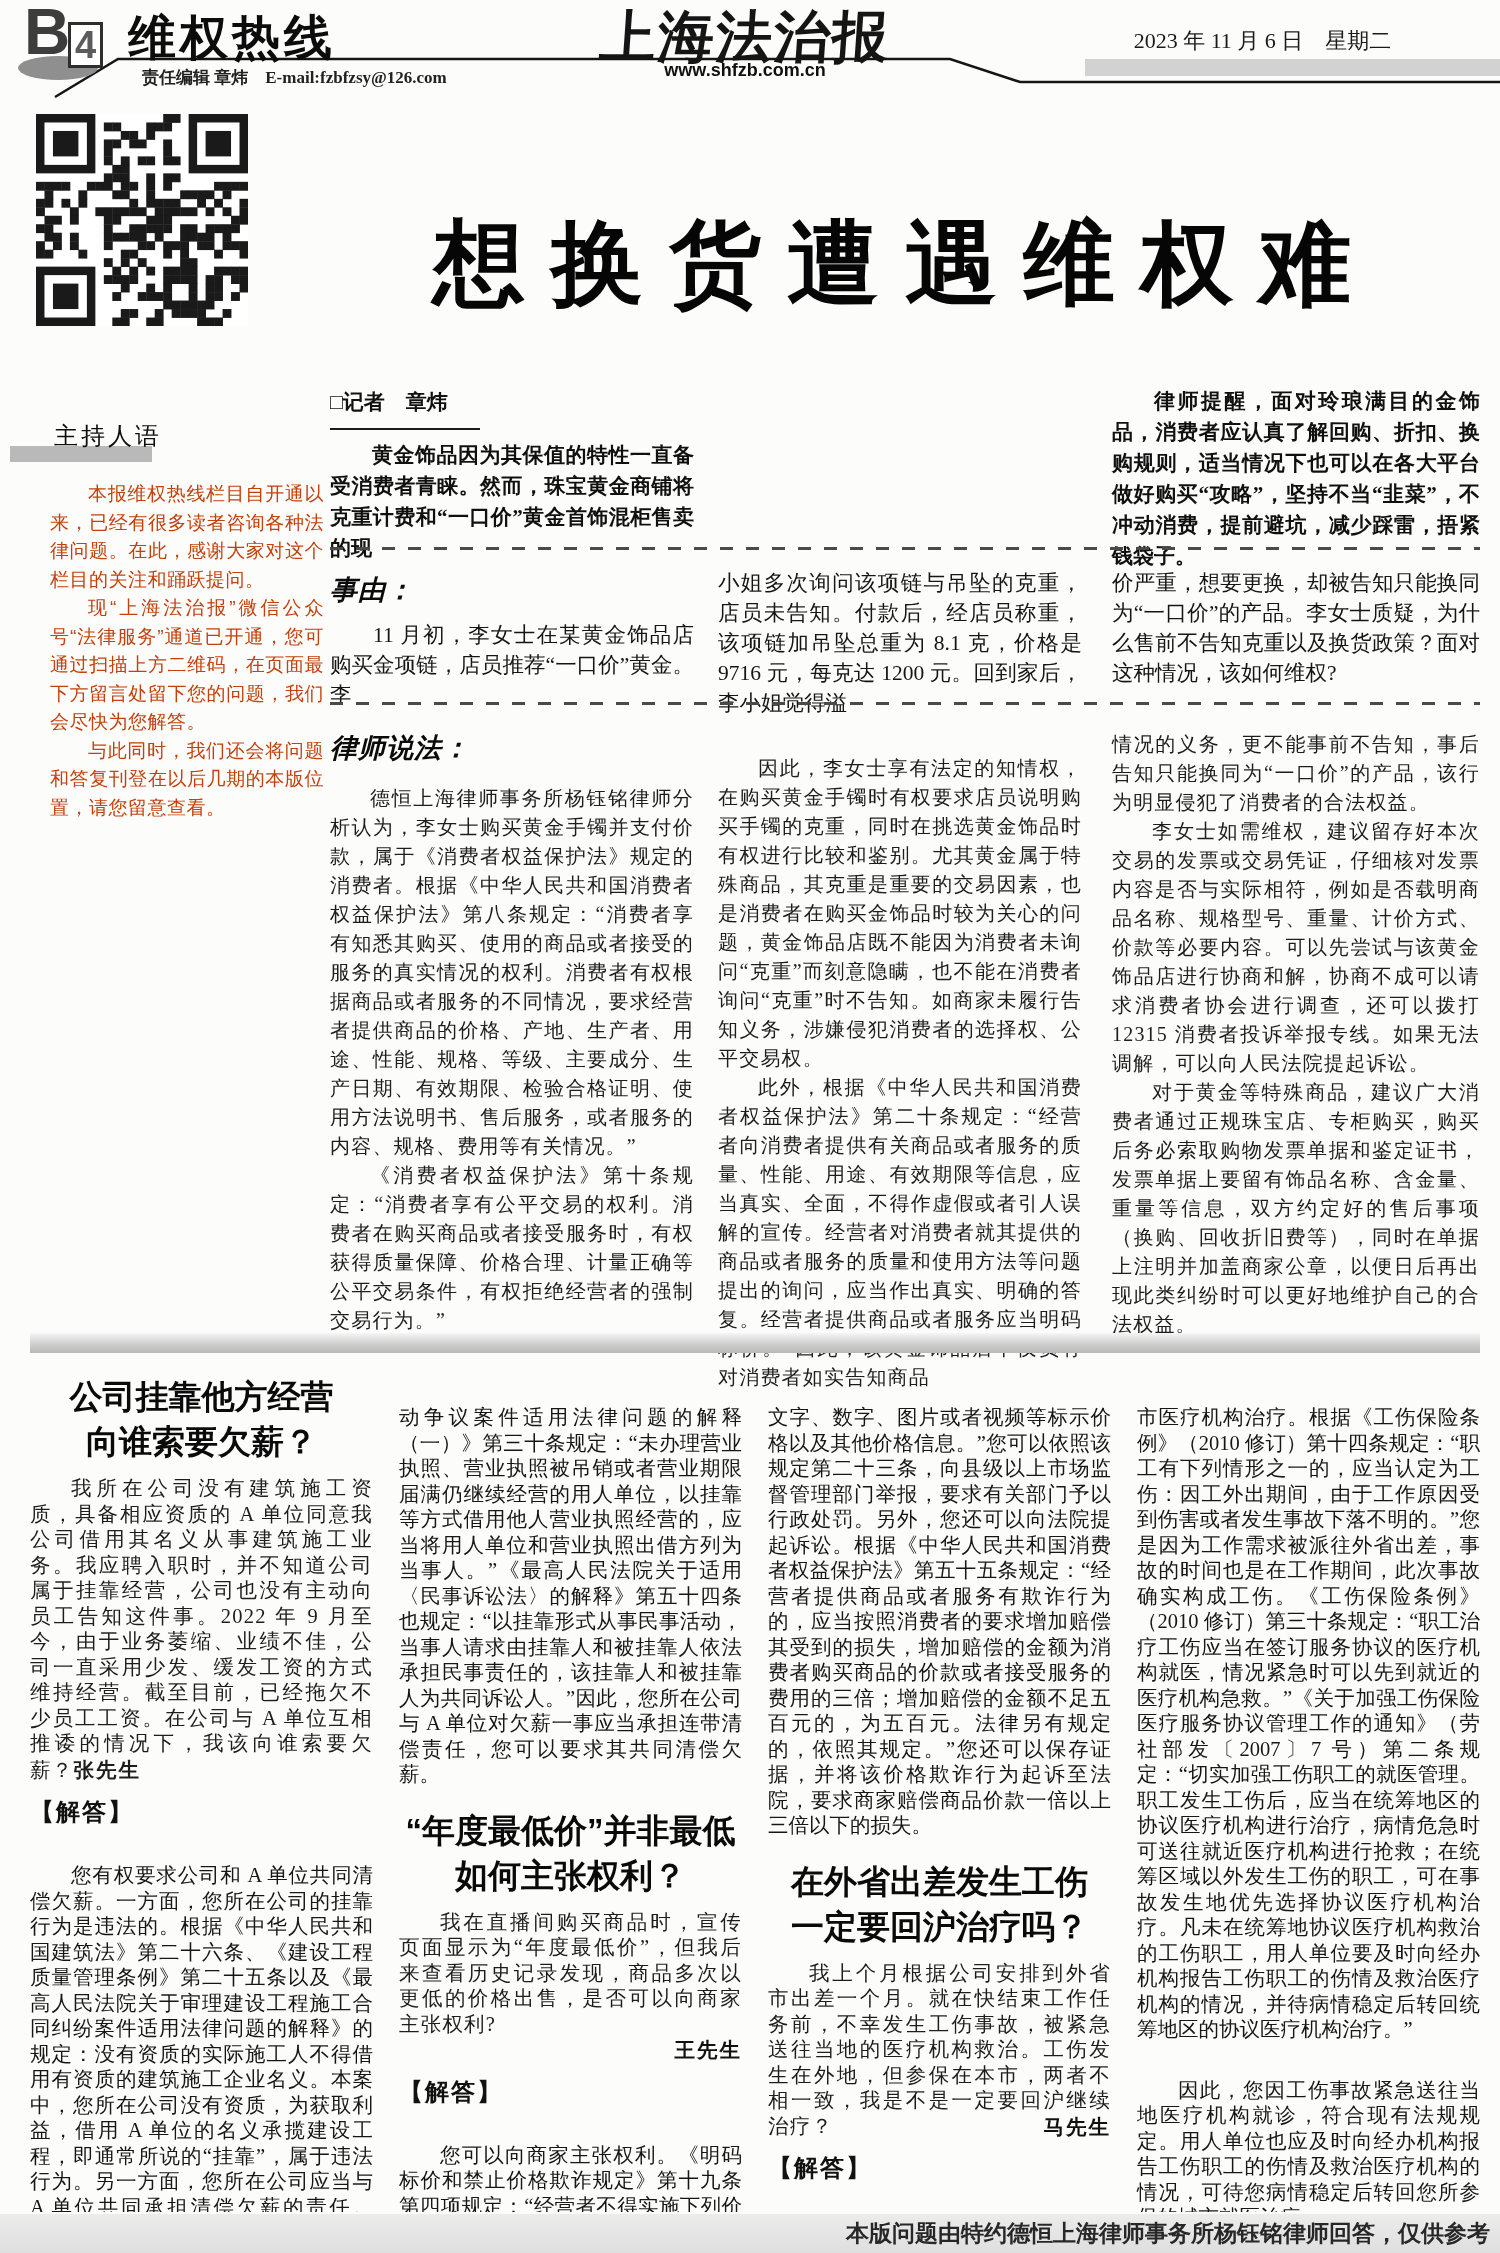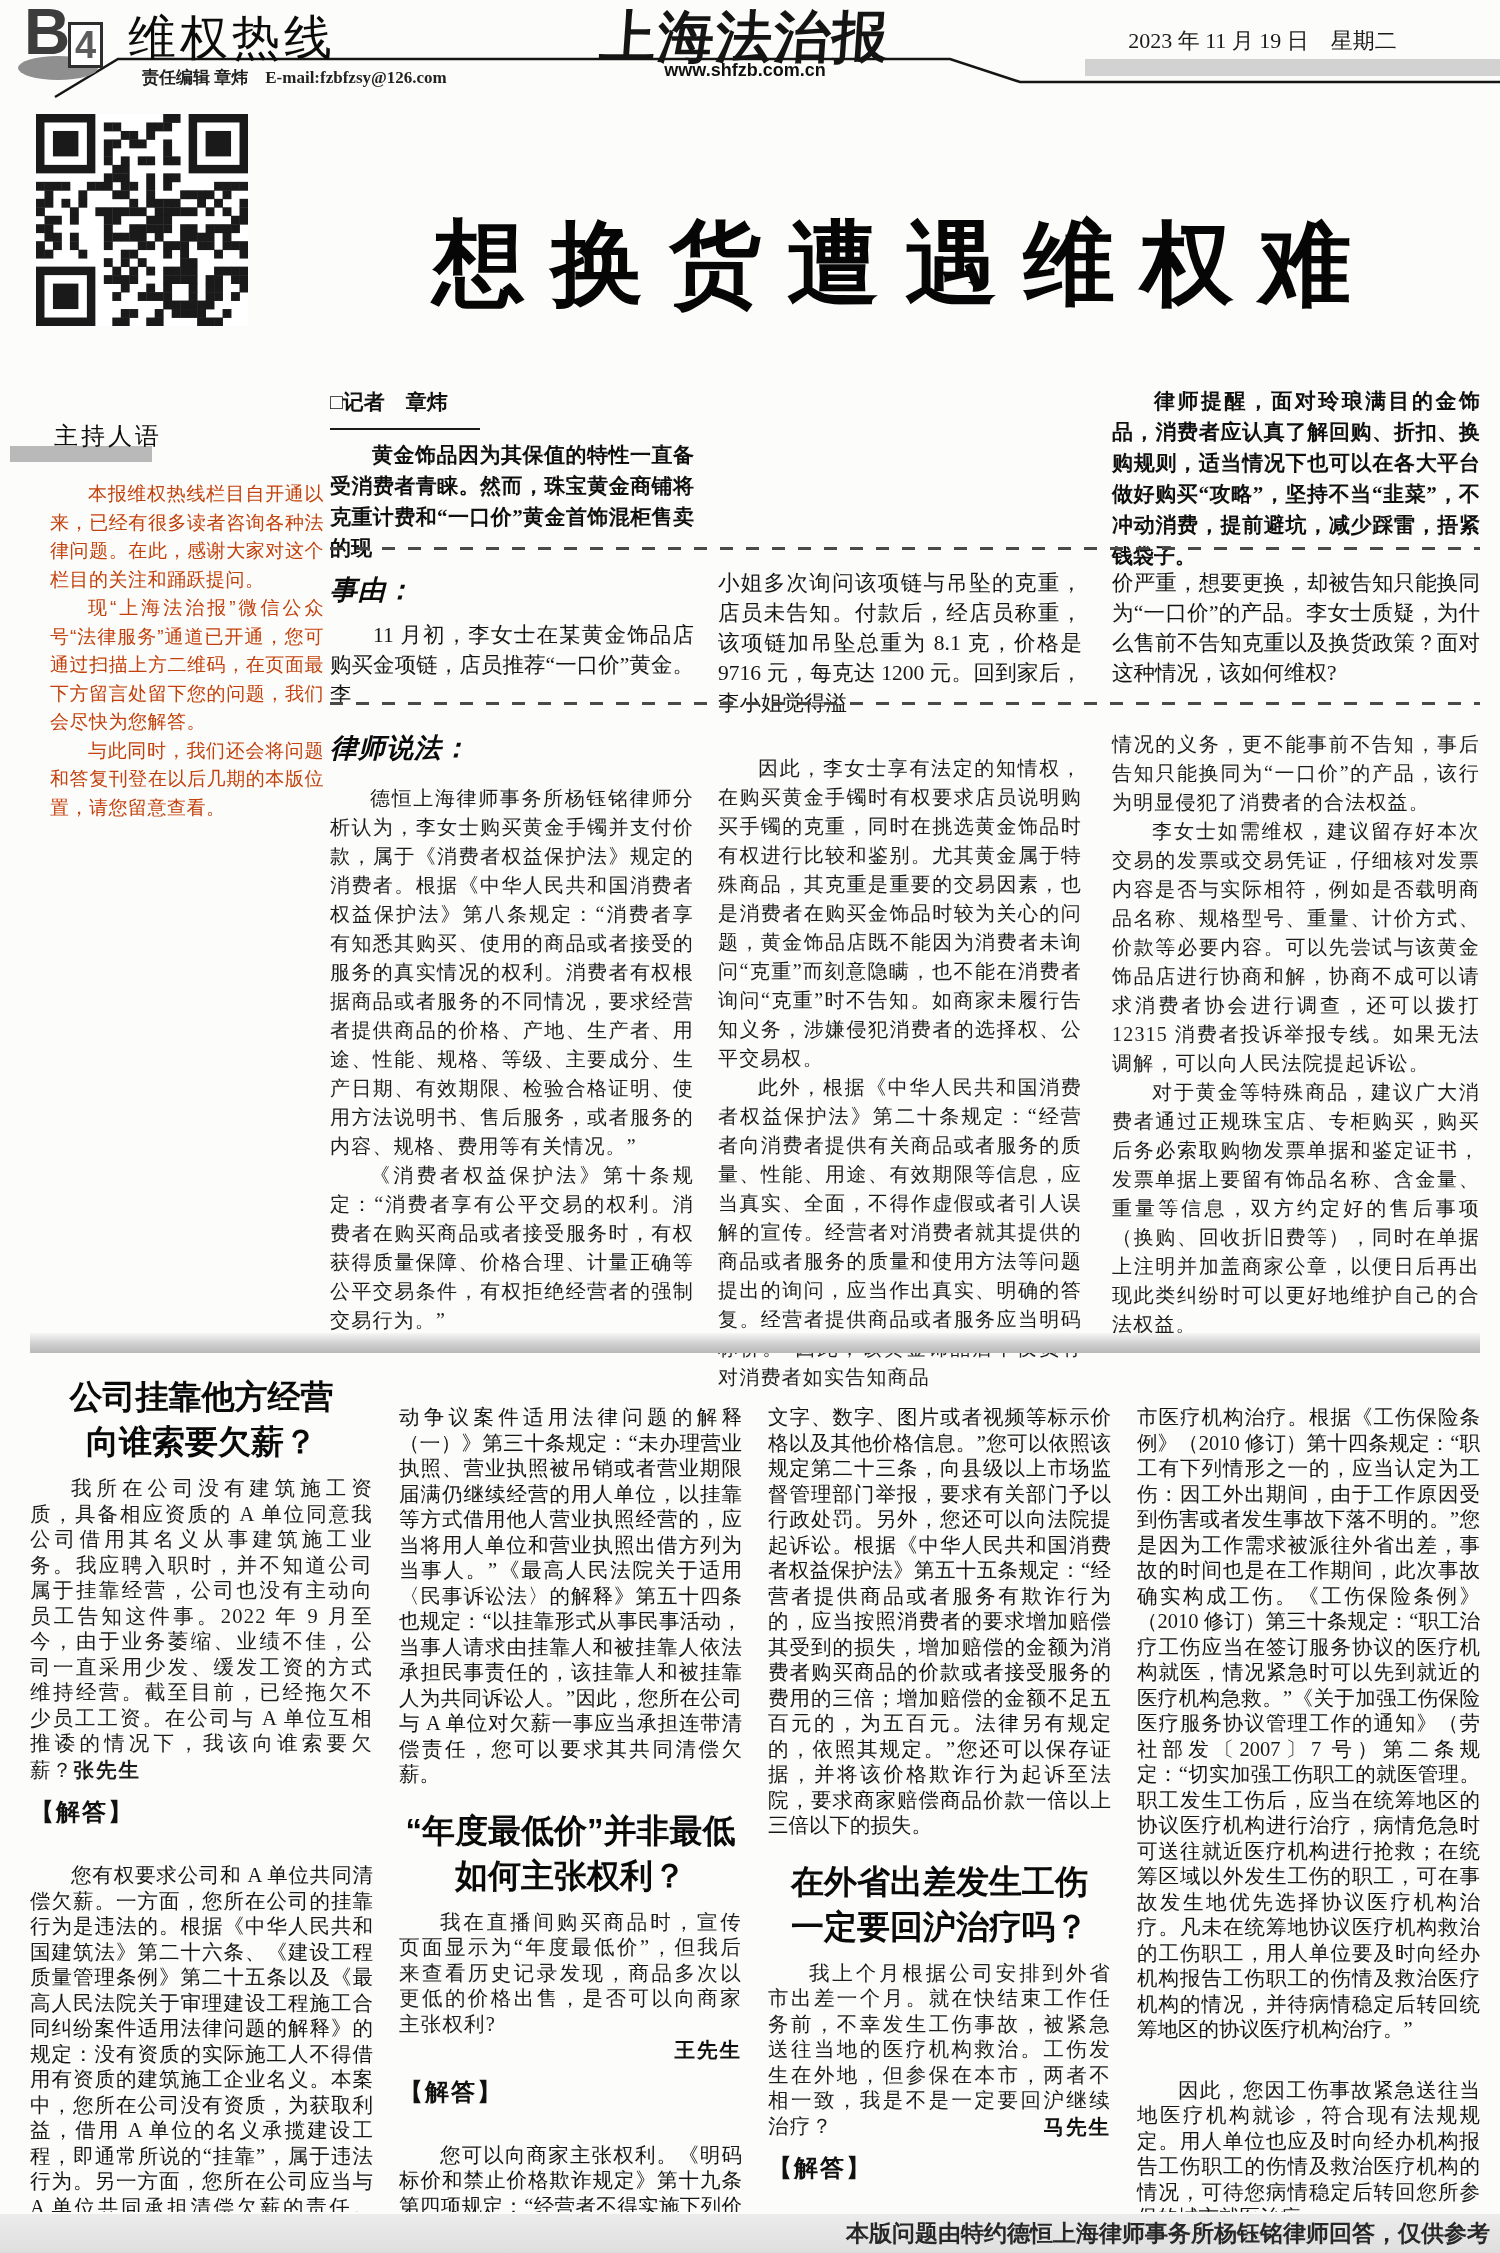--- a/index.html
+++ b/index.html
@@ -12,21 +12,21 @@
   .ind{text-indent:2em;}
   .noind{text-indent:0;}
 
   
   .hdr-lines{left:0;top:0;}
   .badge{left:16px;top:4px;width:100px;height:78px;}
   .badge-shadow{position:absolute;left:2px;top:52px;width:80px;height:24px;background:#8f8f8f;border-radius:50%;}
   .badge-b{position:absolute;left:8px;top:-4px;font-size:64px;font-weight:900;color:#3d3d3d;line-height:64px;}
   .badge-4{position:absolute;left:52px;top:18px;font-size:38px;font-weight:900;color:#5c5c5c;
            background:#fff;border:3px solid #2e2e2e;line-height:40px;padding:0 4px;}
-  .section-title{left:128px;top:6px;font-size:48px;font-weight:400;letter-spacing:4px;color:#0c0c0c;}
+  .section-title{left:128px;top:6px;font-size:48px;font-weight:700;letter-spacing:4px;color:#0c0c0c;}
   .editor-line{left:142px;top:66px;font-size:17px;font-weight:bold;color:#222;}
   .masthead{left:575px;top:0px;width:340px;text-align:center;font-size:56px;font-weight:900;
             font-family:"DejaVu Serif","Liberation Serif",serif;color:#151515;transform:skewX(-4deg);letter-spacing:2px;}
   .website{left:575px;top:60px;width:340px;text-align:center;font-size:18px;font-weight:bold;color:#101010;}
   .date-line{left:1040px;top:26px;width:445px;text-align:center;font-size:22px;color:#1a1a1a;
              font-family:"Liberation Serif","DejaVu Serif",serif;}
   .date-bar{left:1085px;top:59px;width:415px;height:17px;background:#d2d2d2;}
 
   
   .qr{left:36px;top:114px;}
@@ -89,21 +89,21 @@
   <div class="abs badge">
     <div class="badge-shadow"></div>
     <span class="badge-b">B</span>
     <span class="badge-4">4</span>
   </div>
 
   <div class="abs section-title">维权热线</div>
   <div class="abs editor-line serif">责任编辑 章炜　E-mail:fzbfzsy@126.com</div>
   <div class="abs masthead">上海法治报</div>
   <div class="abs website">www.shfzb.com.cn</div>
-  <div class="abs date-line">2023 年 11 月 19 日　星期二</div>
+  <div class="abs date-line">2023 年 11 月 6 日　星期二</div>
   <div class="abs date-bar"></div>
 
   <svg class="abs qr" id="qr-svg" width="212" height="212">
       <rect x="0" y="0" width="212" height="212" fill="#fff"></rect>
       <rect x="127.2" y="0" width="8.88" height="8.88" fill="#1a1a1a"></rect>
       <rect x="135.68" y="0" width="8.88" height="8.88" fill="#1a1a1a"></rect>
       <rect x="67.84" y="8.48" width="8.88" height="8.88" fill="#1a1a1a"></rect>
       <rect x="76.32000000000001" y="8.48" width="8.88" height="8.88" fill="#1a1a1a"></rect>
       <rect x="110.24000000000001" y="8.48" width="8.88" height="8.88" fill="#1a1a1a"></rect>
       <rect x="118.72" y="8.48" width="8.88" height="8.88" fill="#1a1a1a"></rect>

